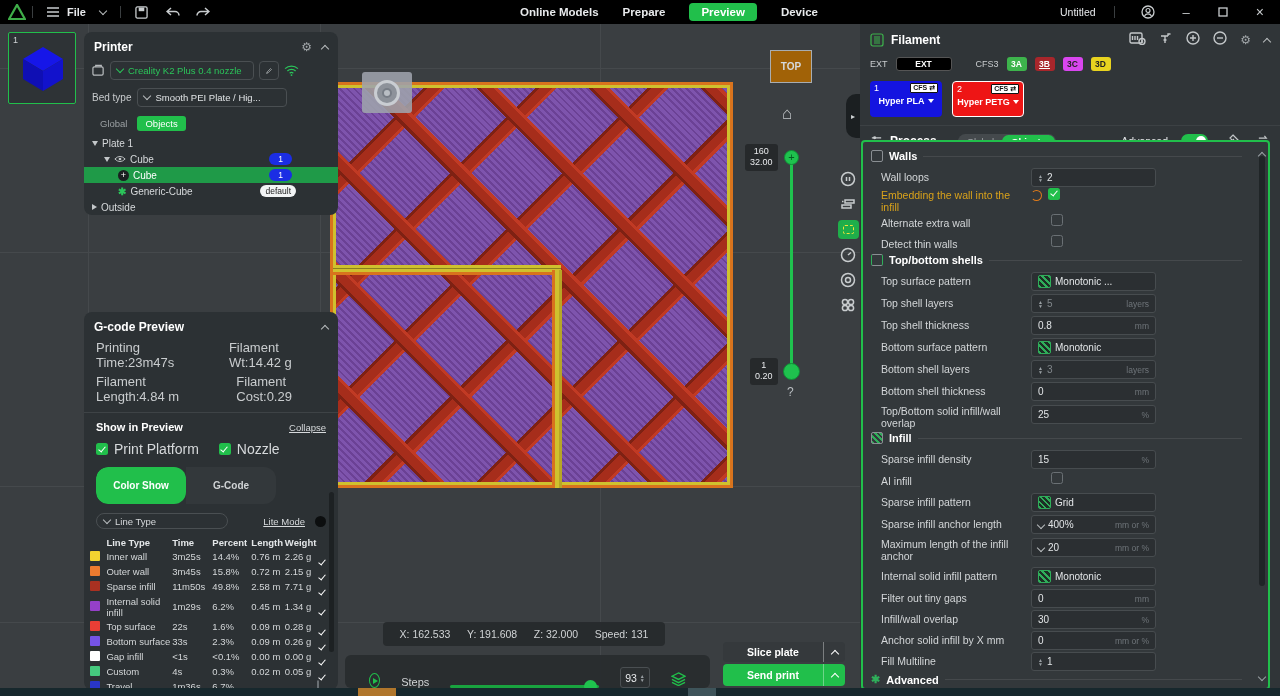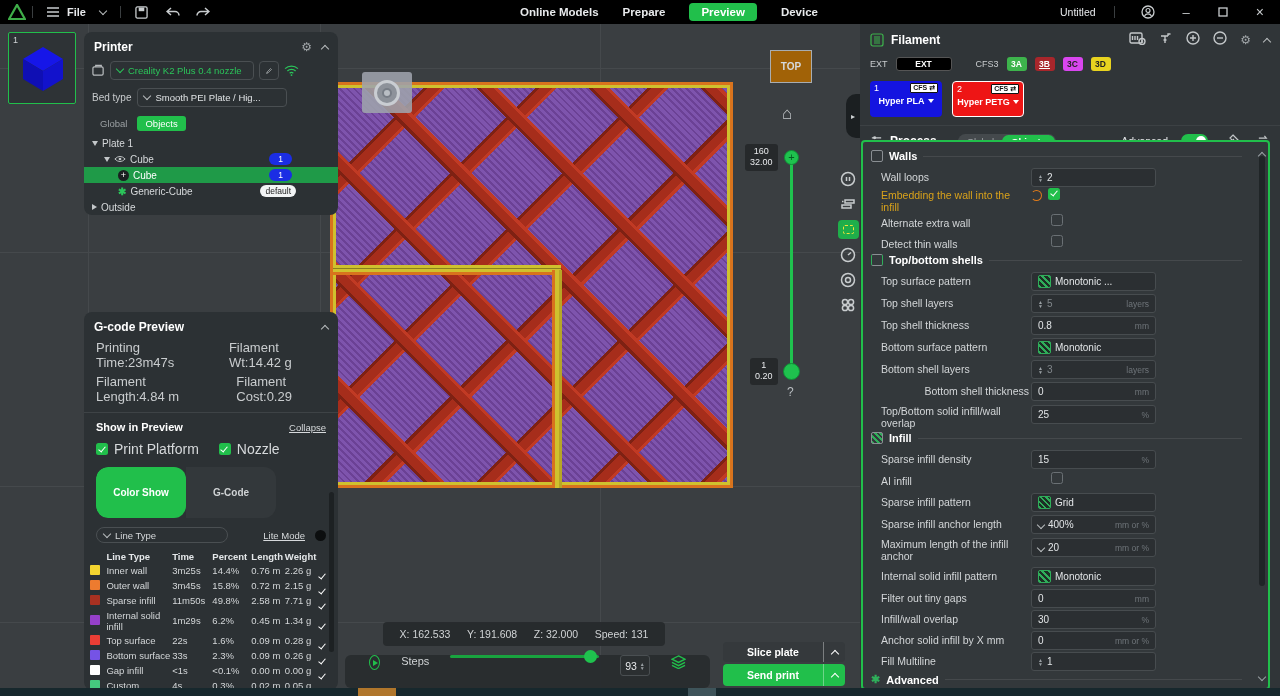--- a/index.html
+++ b/index.html
@@ -51,21 +51,21 @@
   
   #vtools{left:836px;top:170px;width:24px;z-index:5;display:flex;flex-direction:column;gap:7px;align-items:center;}
   .vt{width:18px;height:18px;display:flex;align-items:center;justify-content:center;}
   .vt svg{stroke:#c8ccce;fill:none;stroke-width:1.5;}
   .vt.sel{background:#1fae4a;border-radius:4px;width:21px;height:19px;}
   .vt.sel .dash{width:11px;height:9px;border:1.5px dashed #f0e23a;border-radius:2px;}
   #collapse-handle{left:846px;top:94px;width:14px;height:44px;background:#1b1f21;border-radius:10px 0 0 10px;color:#cfd3d5;font-size:8px;display:flex;align-items:center;justify-content:center;z-index:5;}
 
   
   #statusbox{left:383px;top:622px;width:282px;height:24px;background:rgba(38,41,43,.92);border-radius:4px;color:#d0d3d5;font-size:10.5px;display:flex;align-items:center;justify-content:space-evenly;z-index:6;}
-  #stepsbar{left:345px;top:655px;width:365px;height:33px;background:rgba(40,44,46,.95);border-radius:6px;display:flex;align-items:flex-start;color:#d0d3d5;font-size:11px;z-index:6;padding:0 24px;gap:21px;}
+  #stepsbar{left:345px;top:655px;width:365px;height:33px;background:rgba(40,44,46,.95);border-radius:6px;display:flex;align-items:flex-end;color:#d0d3d5;font-size:11px;z-index:6;padding:0 24px;gap:21px;}
   #playbtn{width:15px;height:15px;border:1.5px solid #21bf4b;border-radius:50%;display:flex;align-items:center;justify-content:center;}
   #playbtn .tri{width:0;height:0;border-left:5px solid #21bf4b;border-top:3.5px solid transparent;border-bottom:3.5px solid transparent;margin-left:1px;}
   #steptrack{position:relative;width:212px;height:3px;background:#19a33f;border-radius:2px;}
   #steptrack .knob{position:absolute;right:2px;top:-5px;width:13px;height:13px;border-radius:50%;background:#1fc24e;}
   #stepval{width:42px;height:21px;background:#2b2f31;border:1px solid #4a4f52;border-radius:3px;display:flex;align-items:center;justify-content:center;gap:3px;color:#e8eaec;font-size:10.5px;}
   .spin2{display:flex;flex-direction:column;font-size:5px;color:#9aa0a4;line-height:4px;}
   #layersico svg{stroke:#21bf4b;fill:none;stroke-width:1.5;}
 
   
   #slicebtn{left:723px;top:642px;width:122px;height:20px;background:#35393c;border-radius:4px;color:#fff;font-size:10.5px;font-weight:bold;display:flex;align-items:center;z-index:6;}
@@ -108,21 +108,21 @@
   .divider{height:1px;background:#3e4346;margin:6px 0;}
   .sect-row{display:flex;align-items:center;padding:2px 12px;}
   .bold-w{font-size:11px;font-weight:bold;color:#fff;flex:1;}
   .linku{font-size:9.5px;color:#d6d9db;text-decoration:underline;}
   .cbrow{display:flex;align-items:center;gap:6px;padding:6px 12px 2px 12px;font-size:14px;}
   .cb{width:12px;height:12px;border-radius:2.5px;background:#21bf4b;position:relative;flex:none;}
   .cb:after{content:"";position:absolute;left:3.5px;top:1.5px;width:3px;height:6px;border:solid #fff;border-width:0 1.8px 1.8px 0;transform:rotate(40deg);}
   .cb.off{background:transparent;border:1px solid #6a7074;}
   .cb.off:after{display:none;}
   .segbtns{display:flex;margin:8px 12px 4px 12px;width:180px;border-radius:12px;overflow:hidden;}
-  .segbtn{flex:1;font-size:10px;font-weight:bold;text-align:center;padding:20px 0;background:#33383b;color:#d0d3d5;}
+  .segbtn{flex:1;font-size:10px;font-weight:bold;text-align:center;padding:13px 0;background:#33383b;color:#d0d3d5;}
   .segbtn.on{background:#21bf4b;color:#fff;border-radius:12px;}
   .ltrow{display:flex;align-items:center;padding:5px 12px;gap:6px;}
   .ltdrop{width:132px;height:16px;border:1px solid #4a4f52;border-radius:8px;font-size:9.5px;display:flex;align-items:center;gap:5px;padding:0 7px;color:#d6d9db;}
   .toggle-dot{width:11px;height:11px;border-radius:50%;background:#0c0e0f;margin-left:4px;}
   table.gt{border-collapse:collapse;width:240px;margin:2px 0 0 6px;font-size:9.5px;color:#d4d7d9;}
   table.gt th{font-size:9.5px;color:#e4e7e9;text-align:left;padding:1px 0;font-weight:bold;}
   table.gt td{padding:1.5px 0;height:15px;}
   .sw{width:10px;height:10px;border-radius:1px;display:inline-block;}
   .gscroll{position:absolute;right:4px;top:180px;width:5px;height:160px;background:#1d2123;border-radius:3px;}
 
@@ -746,21 +746,21 @@
           <div class="pinput">
             <span class="spin2">
               <span>▲</span>
               <span>▼</span>
             </span>
             <span class="val dim">3</span>
             <span class="unit">layers</span>
           </div>
         </div>
     </div>
-    <div class="prow" style="top:240px;text-align:right;">
+    <div class="prow" style="top:240px;">
       <div class="plabel">Bottom shell thickness</div>
       <div class="pctl">
           <div class="pinput">
             <span class="val">0</span>
             <span class="unit">mm</span>
           </div>
         </div>
     </div>
     <div class="prow" style="top:260px;">
       <div class="plabel">Top/Bottom solid infill/wall overlap</div>

